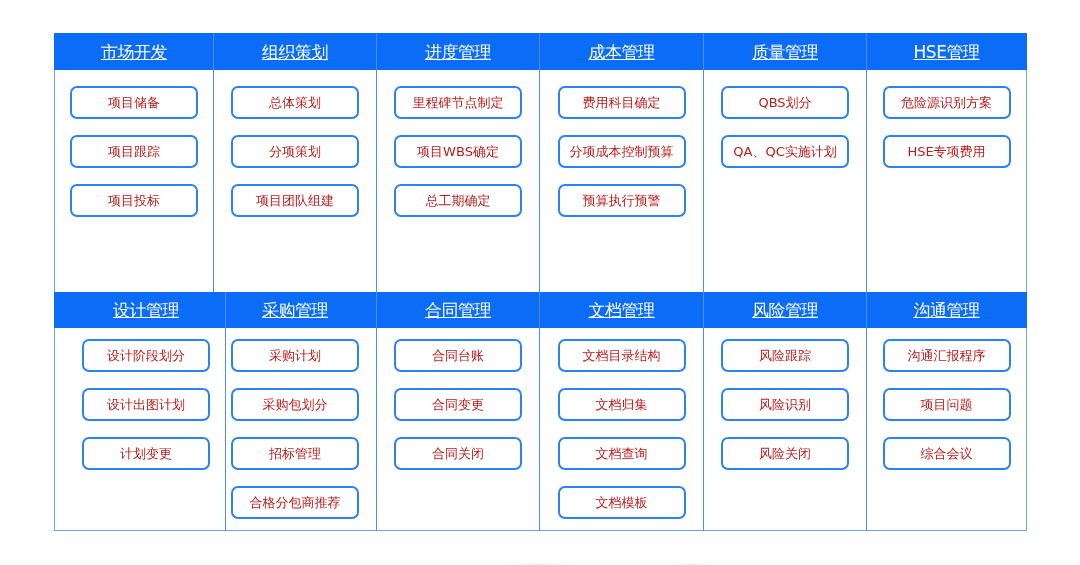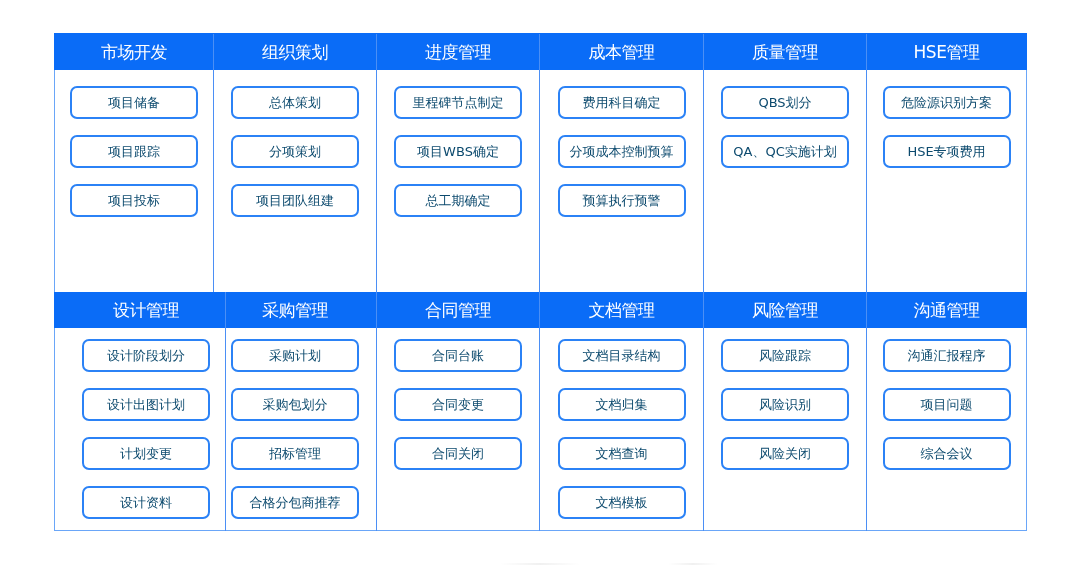--- a/index.html
+++ b/index.html
@@ -48,39 +48,40 @@
     }
     .col-title {
       position: relative;
       height: 36px;
       line-height: 36px;
       text-align: center;
       color: #ffffff;
       font-size: 17px;
       letter-spacing: -0.5px;
       z-index: 2;
+      text-decoration: underline;
     }
     .col-items {
       position: absolute;
       left: 0;
       right: 0;
       display: flex;
       flex-direction: column;
       align-items: center;
     }
     .band.row1 .col-items { top: 52px; }
     .band.row2 .col-items { top: 47px; }
     .item-btn {
       width: 128px;
       height: 33px;
       box-sizing: border-box;
       border: 2px solid #2b82f6;
       border-radius: 7px;
       background: #ffffff;
-      color: #0c4a6e;
+      color: #b91c1c;
       font-size: 13px;
       line-height: 29px;
       text-align: center;
       margin-bottom: 16px;
       cursor: pointer;
       white-space: nowrap;
       overflow: hidden;
     }
     .shadow-line {
       position: absolute;
@@ -152,21 +153,20 @@
 
   <div class="band row2">
     <div class="header-strip"></div>
 
     <div class="col divider" style="left:12px;width:159px;">
       <div class="col-title">设计管理</div>
       <div class="col-items">
         <div class="item-btn">设计阶段划分</div>
         <div class="item-btn">设计出图计划</div>
         <div class="item-btn">计划变更</div>
-        <div class="item-btn">设计资料</div>
       </div>
     </div>
 
     <div class="col divider" style="left:159px;width:163px;">
       <div class="col-title">采购管理</div>
       <div class="col-items">
         <div class="item-btn">采购计划</div>
         <div class="item-btn">采购包划分</div>
         <div class="item-btn">招标管理</div>
         <div class="item-btn">合格分包商推荐</div>

